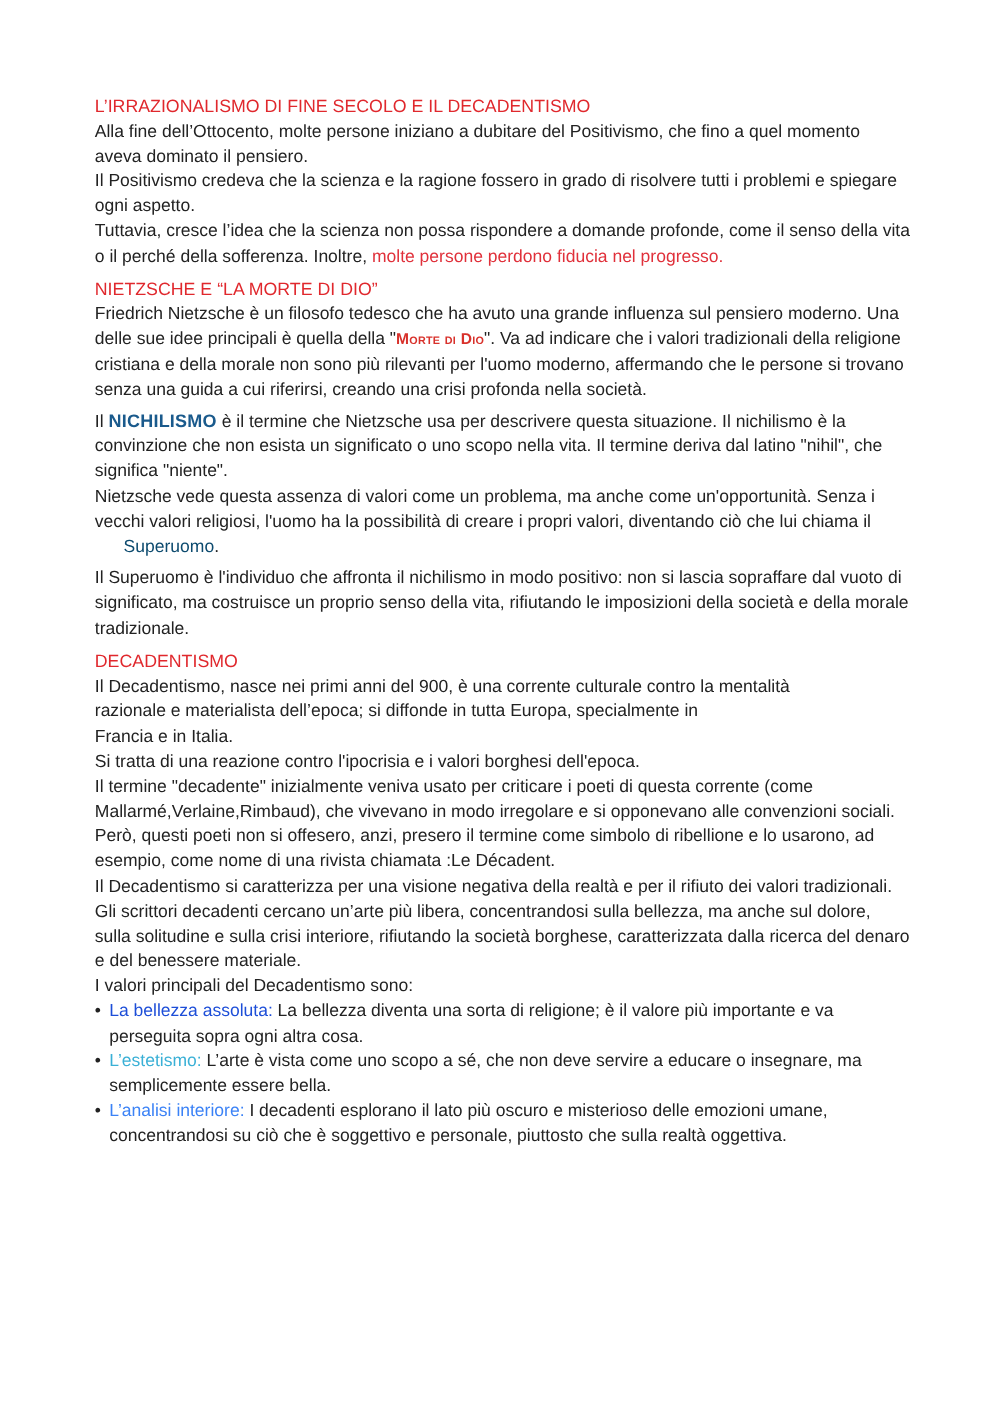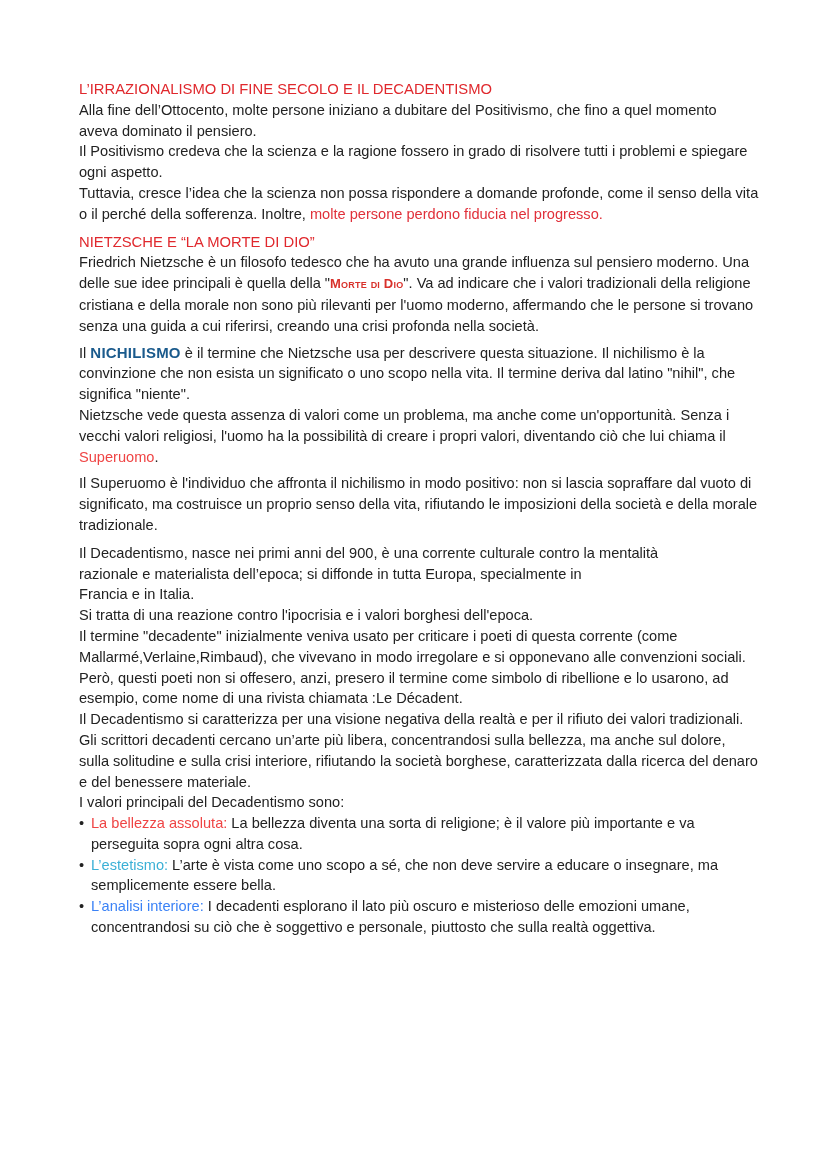--- a/index.html
+++ b/index.html
@@ -8,26 +8,26 @@
       position: absolute; left: 79px; top: 79px; width: 680px;
       font-family: "Liberation Sans", sans-serif;
       font-size: 14.6px; line-height: 20.8px; color: #222222;
     }
     .h { color: #e0282d; font-size: 14.8px; margin: 0; font-weight: normal; }
     .sec { margin-bottom: 7px; }
     p { margin: 0; }
     .red { color: #e0303a; }
     .sc-red { color: #d8312b; font-weight: bold; font-variant: small-caps; font-size: 13px; letter-spacing: 0.2px; }
     .sc-blue { color: #1a5a8c; font-weight: bold; font-size: 15px; letter-spacing: 0.2px; }
-    .pink { color: #ef4444; }
+    .pink { color: #0c4a6e; margin-left: 24px; }
     .mt { margin-top: 6px; }
     ul { list-style: none; margin: 0; padding: 0; }
     li { position: relative; padding-left: 12px; }
     li::before { content: "\2022"; position: absolute; left: 0; top: 0; color: #222; }
-    .green { color: #ef4444; }
+    .green { color: #1d4ed8; }
     .cyan { color: #3ab0d6; }
     .blue { color: #3b82f6; }
   </style>
 </head>
 <body>
 
 <div class="page">
 
   <section class="sec">
     <h2 class="h">L’IRRAZIONALISMO DI FINE SECOLO E IL DECADENTISMO</h2>
@@ -38,20 +38,21 @@
 
   <section class="sec">
     <h2 class="h">NIETZSCHE E “LA MORTE DI DIO”</h2>
     <p><span>Friedrich Nietzsche è un filosofo tedesco che ha avuto una grande influenza sul pensiero moderno. Una delle sue idee principali è quella della "</span><span class="sc-red">Morte di Dio</span><span>". Va ad indicare che i valori tradizionali della religione cristiana e della morale non sono più rilevanti per l'uomo moderno, affermando che le persone si trovano senza una guida a cui riferirsi, creando una crisi profonda nella società.</span></p>
     <p class="mt"><span>Il </span><span class="sc-blue">NICHILISMO</span><span> è il termine che Nietzsche usa per descrivere questa situazione. Il nichilismo è la convinzione che non esista un significato o uno scopo nella vita. Il termine deriva dal latino "nihil", che significa "niente".</span></p>
     <p><span>Nietzsche vede questa assenza di valori come un problema, ma anche come un'opportunità. Senza i vecchi valori religiosi, l'uomo ha la possibilità di creare i propri valori, diventando ciò che lui chiama il </span><span class="pink">Superuomo</span><span>.</span></p>
     <p class="mt">Il Superuomo è l'individuo che affronta il nichilismo in modo positivo: non si lascia sopraffare dal vuoto di significato, ma costruisce un proprio senso della vita, rifiutando le imposizioni della società e della morale tradizionale.</p>
   </section>
 
   <section class="sec">
+    <h2 class="h">DECADENTISMO</h2>
     <p style="width:600px">Il Decadentismo, nasce nei primi anni del 900, è una corrente culturale contro la mentalità razionale e materialista dell’epoca; si diffonde in tutta Europa, specialmente in</p>
     <p>Francia e in Italia.</p>
     <p>Si tratta di una reazione contro l'ipocrisia e i valori borghesi dell'epoca.</p>
     <p>Il termine "decadente" inizialmente veniva usato per criticare i poeti di questa corrente  (come Mallarmé,Verlaine,Rimbaud), che vivevano in modo irregolare e si opponevano alle convenzioni sociali.</p>
     <p>Però, questi poeti non si offesero, anzi, presero il termine come simbolo di ribellione e lo usarono, ad esempio, come nome di una rivista chiamata :Le Décadent.</p>
     <p>Il Decadentismo si caratterizza per una visione negativa della realtà e per il rifiuto dei valori tradizionali.</p>
     <p>Gli scrittori decadenti cercano un’arte più libera, concentrandosi sulla bellezza, ma anche sul dolore, sulla solitudine e sulla crisi interiore, rifiutando la società borghese, caratterizzata dalla ricerca del denaro e del benessere materiale.</p>
     <p>I valori principali del Decadentismo sono:</p>
     <ul>
       <li><span class="green">La bellezza assoluta:</span><span> La bellezza diventa una sorta di religione; è il valore più importante e va perseguita sopra ogni altra cosa.</span></li>

